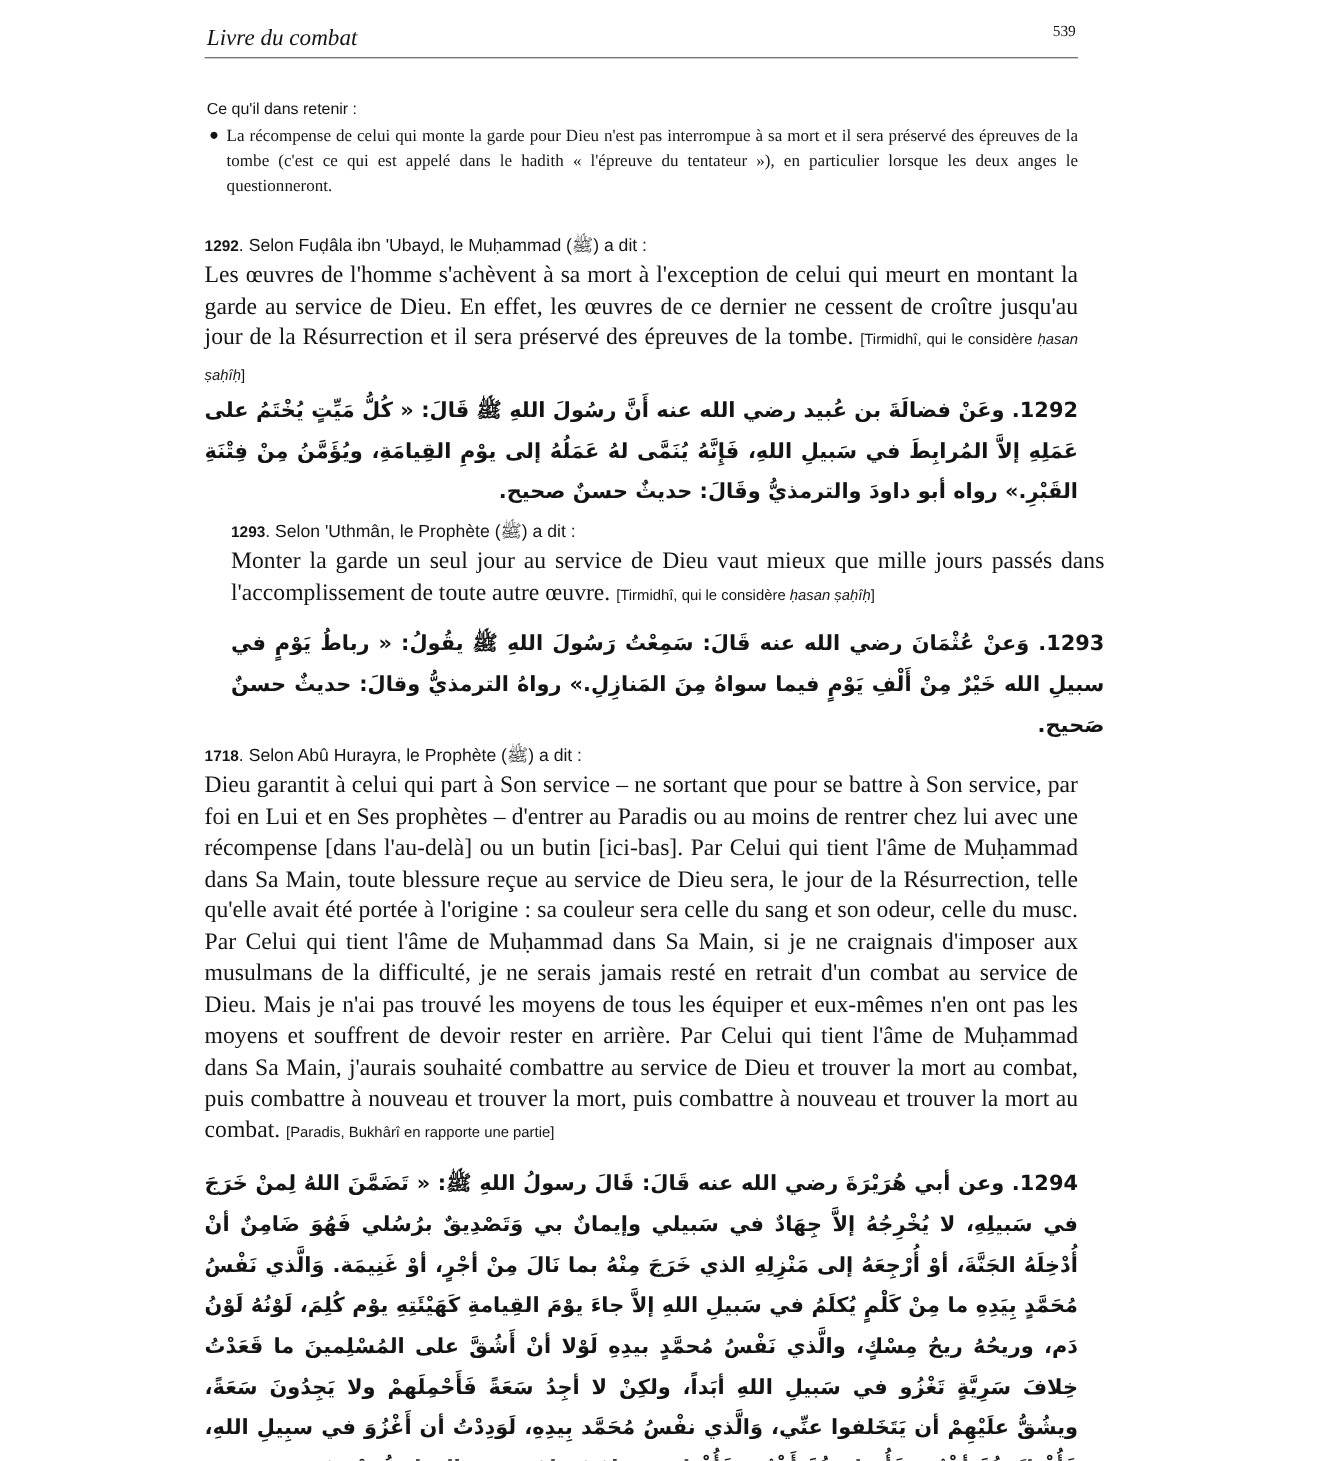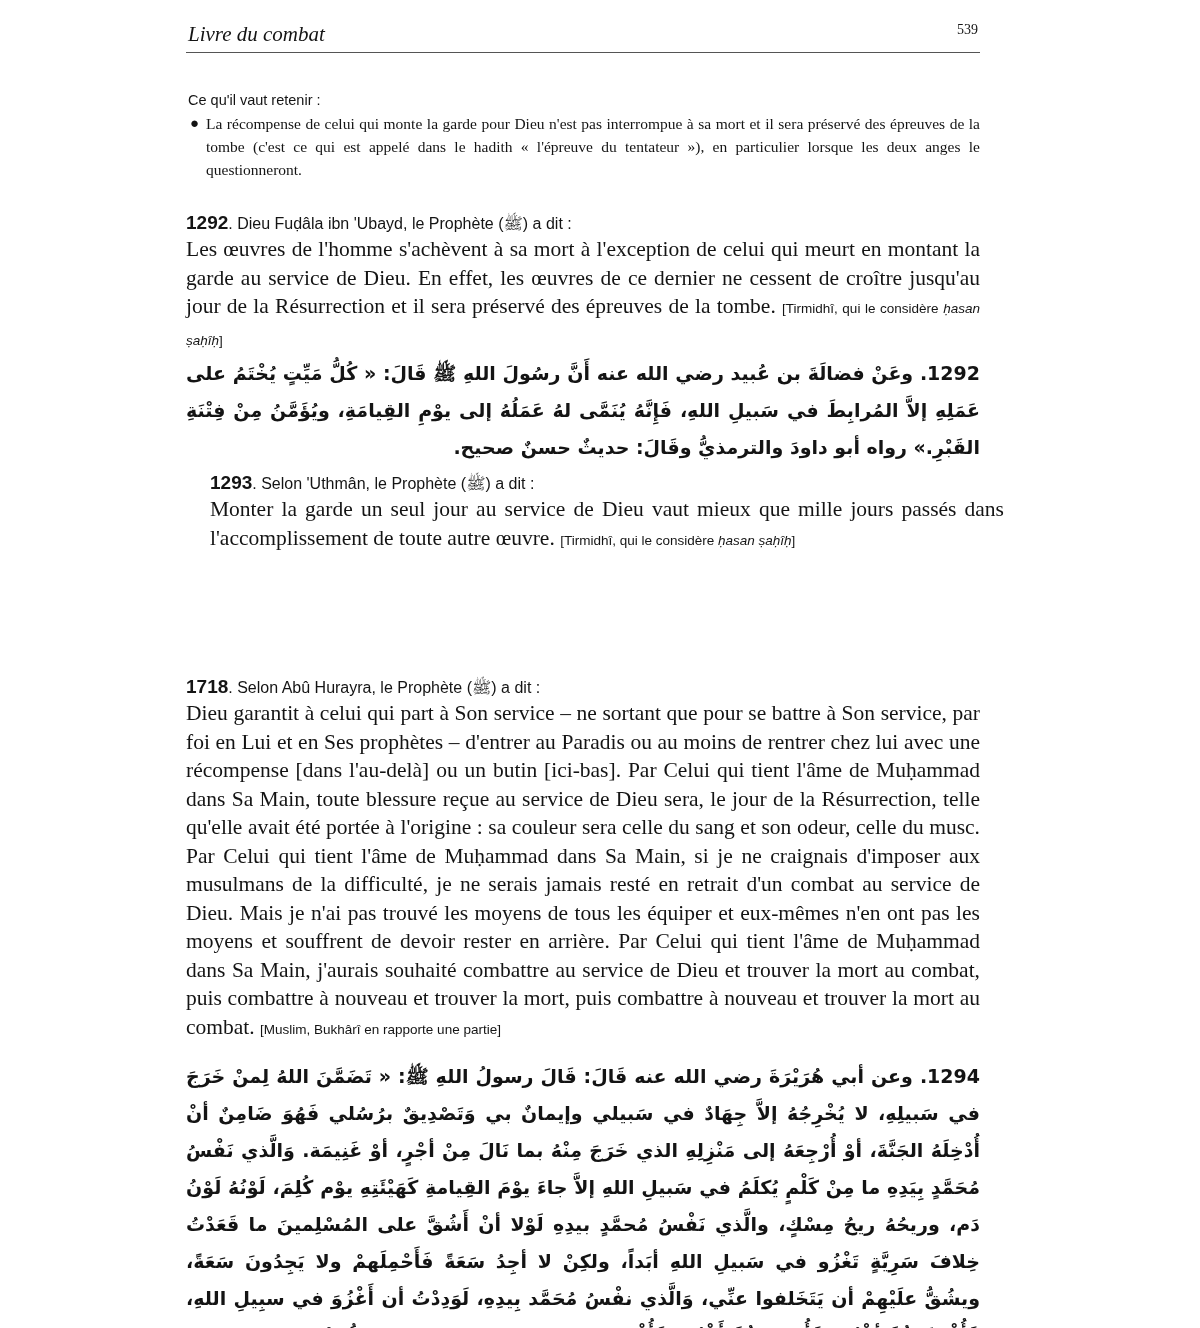--- a/index.html
+++ b/index.html
@@ -10,70 +10,71 @@
   .page-number { position: absolute; right: 2px; top: 0; font-family: "Liberation Serif", serif; font-size: 14px; }
   .header-rule { position: absolute; top: 52px; left: 0; width: 794px; height: 0; border-top: 1.5px solid #555; }
 
   .retain { position: absolute; top: 92px; left: 2px; width: 792px; }
   .retain-title { font-family: "Liberation Sans", sans-serif; font-size: 14.5px; margin-bottom: 4px; }
   .retain-item { position: relative; padding-left: 18px; font-family: "Liberation Serif", serif; font-size: 15.5px; line-height: 23px; text-align: justify; }
   .bullet { position: absolute; left: 2px; top: 0; font-size: 15px; }
 
   .hadith { position: absolute; left: 0; width: 794px; }
   .hadith-head { font-family: "Liberation Sans", sans-serif; font-size: 16px; line-height: 22px; }
-  .hadith-num { font-weight: bold; font-size: 19px; }
+  .hadith-num { font-weight: bold; font-size: 14px; }
   .fr { font-family: "Liberation Serif", serif; font-size: 21.5px; line-height: 28.5px; text-align: justify; text-align-last: left; }
   .src { font-family: "Liberation Sans", sans-serif; font-size: 13.5px; }
   .src i { font-style: italic; }
   .ar { direction: rtl; font-family: "DejaVu Sans", sans-serif; font-size: 19px; line-height: 37px; text-align: justify; text-align-last: right; font-weight: bold; }
 </style>
 </head>
 <body>
 
 <div class="page">
 
   <div class="header">
     <span class="running-title">Livre du combat</span>
     <span class="page-number">539</span>
   </div>
   <div class="header-rule"></div>
 
   <div class="retain">
-    <div class="retain-title">Ce qu'il vaut retenir :</div>
+    <div class="retain-title">Ce qu'il dans retenir :</div>
     <div class="retain-item">
       <span class="bullet">●</span>
       <span>La récompense de celui qui monte la garde pour Dieu n'est pas interrompue à sa mort et il sera préservé des épreuves de la tombe (c'est ce qui est appelé dans le hadith « l'épreuve du tentateur »), en particulier lorsque les deux anges le questionneront.</span>
     </div>
   </div>
 
   <div class="hadith" style="top:212px;">
     <div class="hadith-head">
-      <span class="hadith-num">1292</span><span>. Dieu Fuḍâla ibn 'Ubayd, le Prophète (ﷺ) a dit :</span>
+      <span class="hadith-num">1292</span><span>. Selon Fuḍâla ibn 'Ubayd, le Muḥammad (ﷺ) a dit :</span>
     </div>
     <div class="fr">
       <span>Les œuvres de l'homme s'achèvent à sa mort à l'exception de celui qui meurt en montant la garde au service de Dieu. En effet, les œuvres de ce dernier ne cessent de croître jusqu'au jour de la Résurrection et il sera préservé des épreuves de la tombe.</span>
       <span class="src"><span>[Tirmidhî, qui le considère </span><i>ḥasan ṣaḥîḥ</i><span>]</span></span>
     </div>
     <div class="ar" style="">1292. وعَنْ فضالَةَ بن عُبيد رضي الله عنه أَنَّ رسُولَ اللهِ ﷺ قَالَ: « كُلُّ مَيِّتٍ يُخْتَمُ على عَمَلِهِ إلاَّ المُرابِطَ في سَبيلِ اللهِ، فَإِنَّهُ يُنَمَّى لهُ عَمَلُهُ إلى يوْمِ القِيامَةِ، ويُؤَمَّنُ مِنْ فِتْنَةِ القَبْرِ.» رواه أبو داودَ والترمذيُّ وقَالَ: حديثٌ حسنٌ صحيح.</div>
   </div>
 
   <div class="hadith" style="top:472px;margin-left:24px;">
     <div class="hadith-head">
       <span class="hadith-num">1293</span><span>. Selon 'Uthmân, le Prophète (ﷺ) a dit :</span>
     </div>
     <div class="fr">
       <span>Monter la garde un seul jour au service de Dieu vaut mieux que mille jours passés dans l'accomplissement de toute autre œuvre.</span>
       <span class="src"><span>[Tirmidhî, qui le considère </span><i>ḥasan ṣaḥîḥ</i><span>]</span></span>
     </div>
+    <div class="ar" style="margin-top:12px;">1293. وَعنْ عُثْمَانَ رضي الله عنه قَالَ: سَمِعْتُ رَسُولَ اللهِ ﷺ يقُولُ: « رباطُ يَوْمٍ في سبيلِ الله خَيْرٌ مِنْ أَلْفِ يَوْمٍ فيما سواهُ مِنَ المَنازِلِ.» رواهُ الترمذيُّ وقالَ: حديثٌ حسنٌ صَحيح.</div>
   </div>
 
   <div class="hadith" style="top:676px;">
     <div class="hadith-head">
       <span class="hadith-num">1718</span><span>. Selon Abû Hurayra, le Prophète (ﷺ) a dit :</span>
     </div>
     <div class="fr">
       <span>Dieu garantit à celui qui part à Son service – ne sortant que pour se battre à Son service, par foi en Lui et en Ses prophètes – d'entrer au Paradis ou au moins de rentrer chez lui avec une récompense [dans l'au-delà] ou un butin [ici-bas]. Par Celui qui tient l'âme de Muḥammad dans Sa Main, toute blessure reçue au service de Dieu sera, le jour de la Résurrection, telle qu'elle avait été portée à l'origine : sa couleur sera celle du sang et son odeur, celle du musc. Par Celui qui tient l'âme de Muḥammad dans Sa Main, si je ne craignais d'imposer aux musulmans de la difficulté, je ne serais jamais resté en retrait d'un combat au service de Dieu. Mais je n'ai pas trouvé les moyens de tous les équiper et eux-mêmes n'en ont pas les moyens et souffrent de devoir rester en arrière. Par Celui qui tient l'âme de Muḥammad dans Sa Main, j'aurais souhaité combattre au service de Dieu et trouver la mort au combat, puis combattre à nouveau et trouver la mort, puis combattre à nouveau et trouver la mort au combat.</span>
-      <span class="src"><span>[Muslim, Bukhârî en rapporte une partie]</span><i></i><span></span></span>
+      <span class="src"><span>[Paradis, Bukhârî en rapporte une partie]</span><i></i><span></span></span>
     </div>
     <div class="ar" style="margin-top:14px;">1294. وعن أبي هُرَيْرَةَ رضي الله عنه قَالَ: قَالَ رسولُ اللهِ ﷺ: « تَضَمَّنَ اللهُ لِمنْ خَرَجَ في سَبيلِهِ، لا يُخْرِجُهُ إلاَّ جِهَادٌ في سَبيلي وإيمانٌ بي وَتَصْدِيقٌ برُسُلي فَهُوَ ضَامِنٌ أنْ أُدْخِلَهُ الجَنَّةَ، أوْ أُرْجِعَهُ إلى مَنْزِلِهِ الذي خَرَجَ مِنْهُ بما نَالَ مِنْ أجْرٍ، أوْ غَنِيمَة. وَالَّذي نَفْسُ مُحَمَّدٍ بِيَدِهِ ما مِنْ كَلْمٍ يُكلَمُ في سَبيلِ اللهِ إلاَّ جاءَ يوْمَ القِيامةِ كَهَيْئَتِهِ يوْم كُلِمَ، لَوْنُهُ لَوْنُ دَم، وريحُهُ ريحُ مِسْكٍ، والَّذي نَفْسُ مُحمَّدٍ بيدِهِ لَوْلا أنْ أَشُقَّ على المُسْلِمينَ ما قَعَدْتُ خِلافَ سَرِيَّةٍ تَغْزُو في سَبيلِ اللهِ أبَداً، ولكِنْ لا أجِدُ سَعَةً فَأَحْمِلَهمْ ولا يَجِدُونَ سَعَةً، ويشُقُّ علَيْهِمْ أن يَتَخَلفوا عنِّي، وَالَّذي نفْسُ مُحَمَّد بِيدِهِ، لَوَدِدْتُ أن أَغْزُوَ في سبِيلِ اللهِ، فَأُقْتَلَ، ثُمَّ أغْزُوَ، فَأُقتَل، ثُمَّ أَغْزُوَ، فَأُقْتَل.» رواهُ مُسلمٌ وروى البخاريُّ بعْضَهُ.</div>
   </div>
 
 </div>
 
 </body></html>

